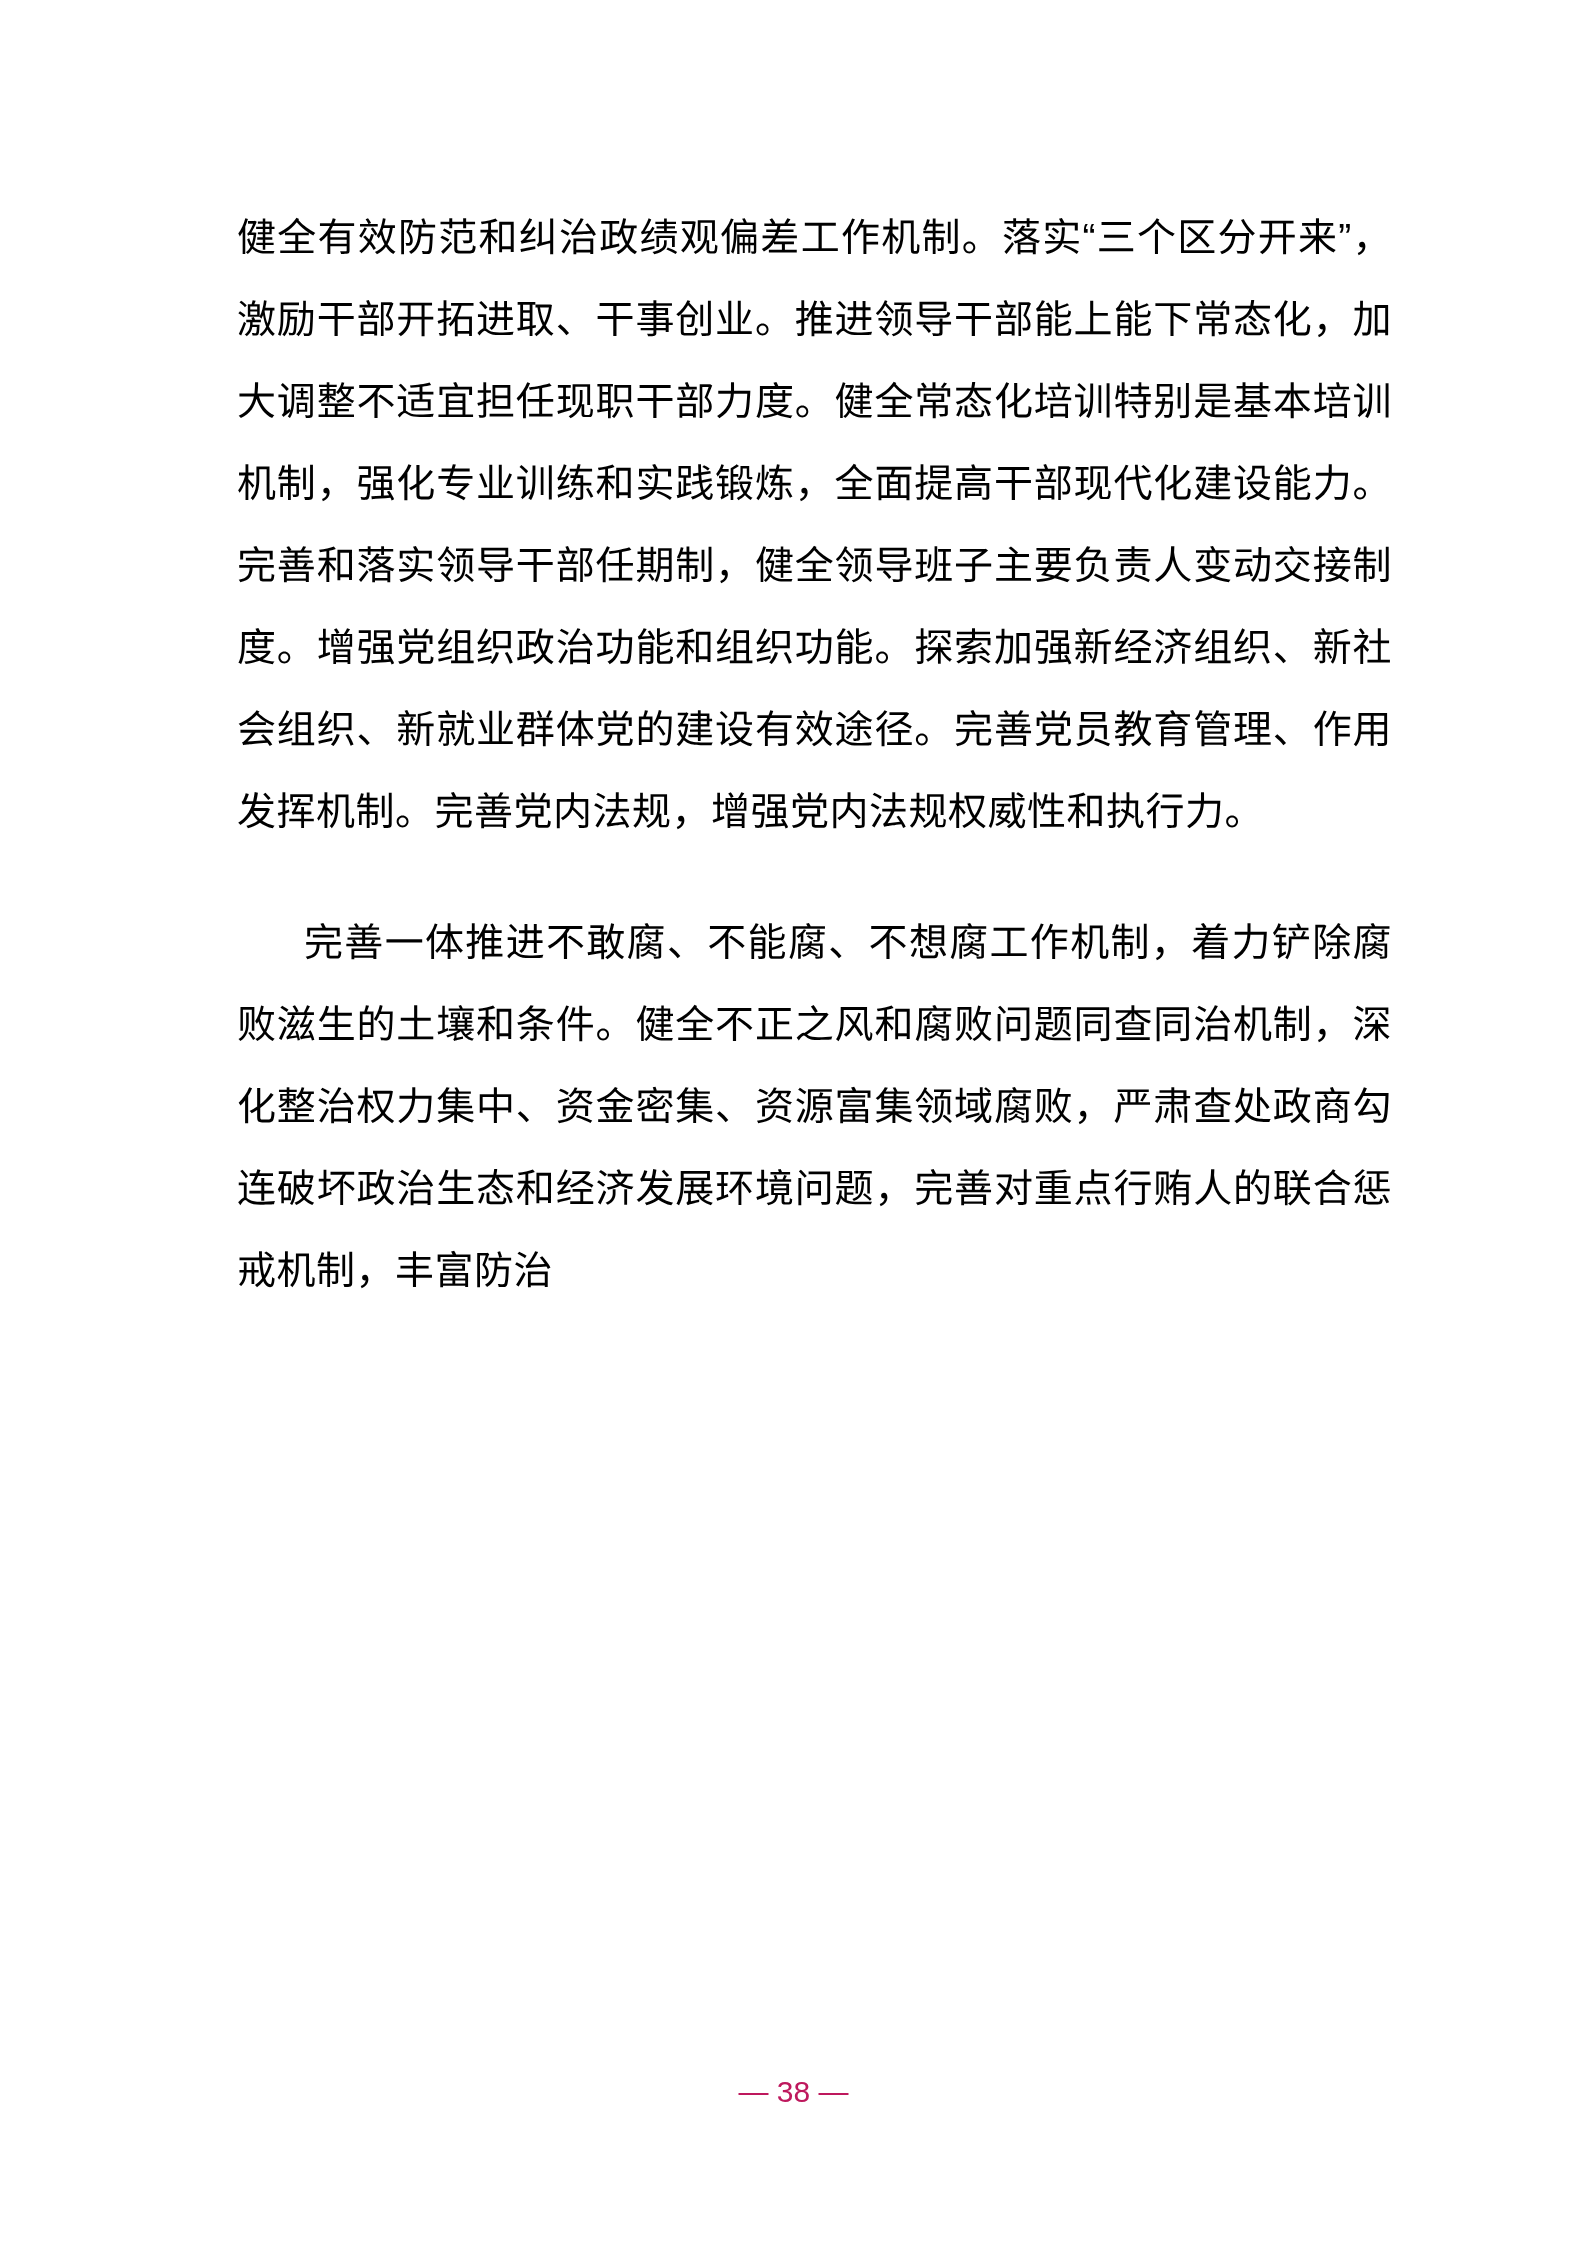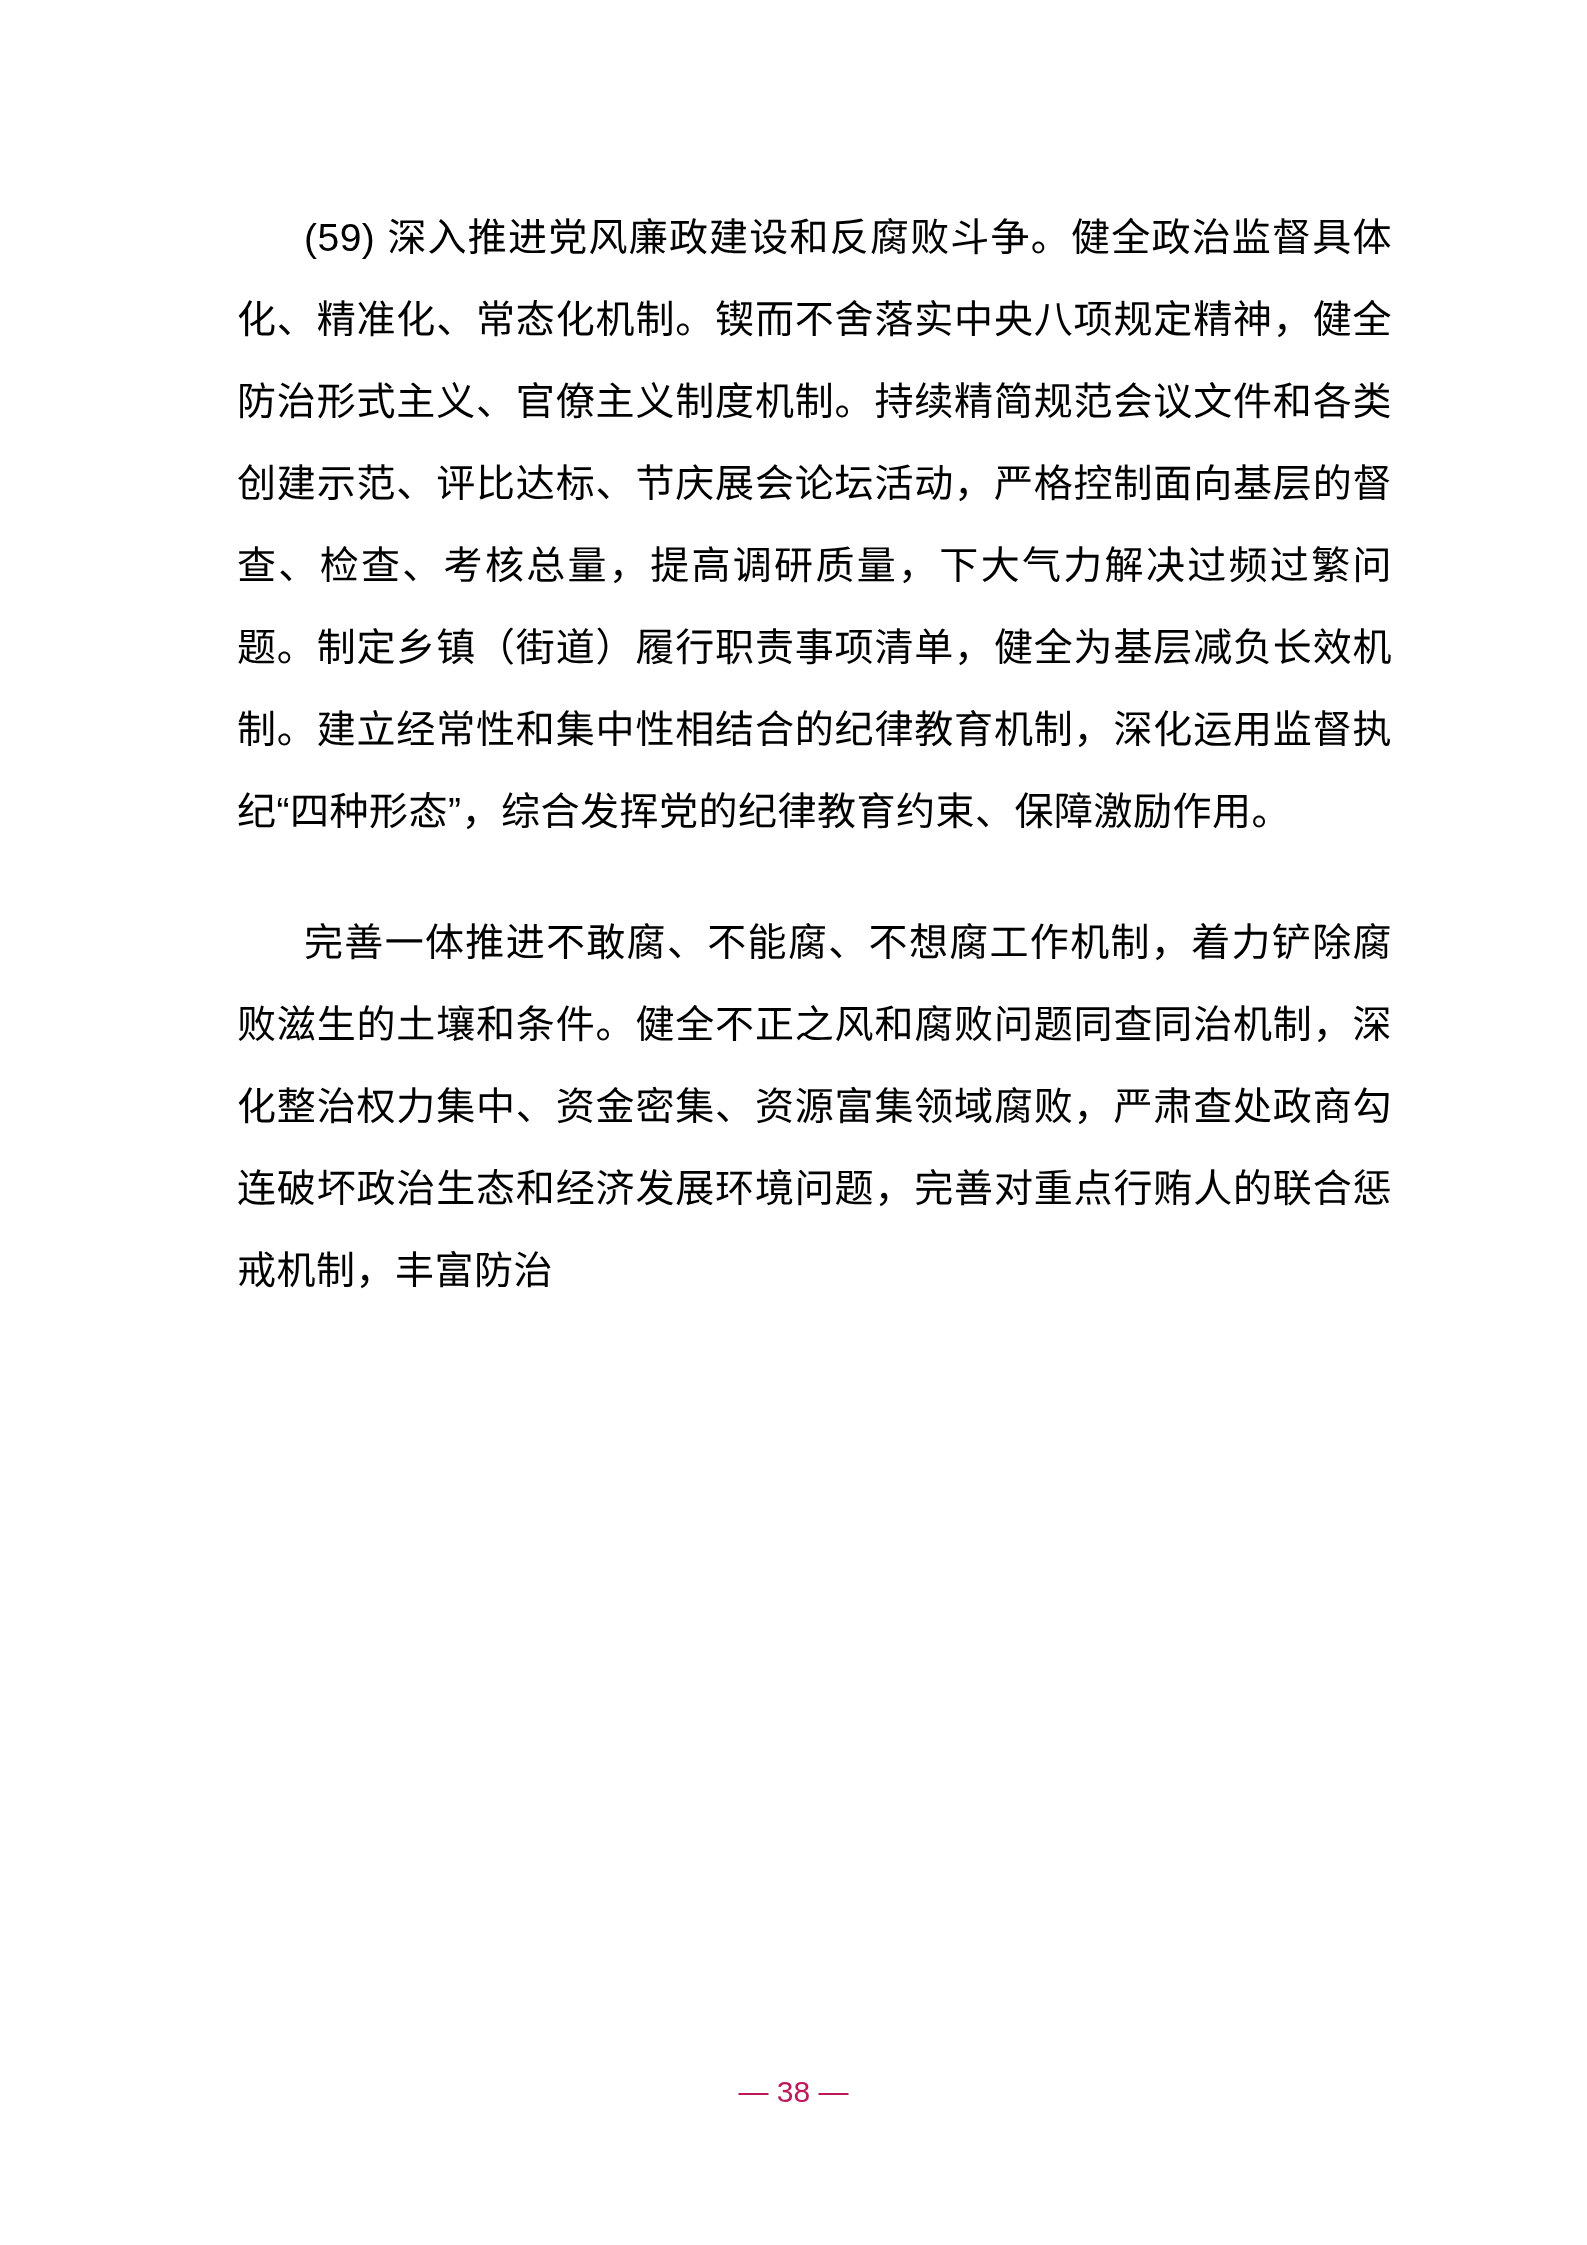--- a/index.html
+++ b/index.html
@@ -46,17 +46,17 @@
     font-size: 30px;
     line-height: 40px;
     color: #be185d;
   }
 </style>
 </head>
 <body>
 
 <div class="page">
   <div class="content">
-    <p class="indent">(59) 深入推进党风廉政建设和反腐败斗争。健全政治监督具体化、精准化、常态化机制。锲而不舍落实中央八项规定精神，健全防治形式主义、官僚主义制度机制。持续精简规范会议文件和各类创建示范、评比达标、节庆展会论坛活动，严格控制面向基层的督查、检查、考核总量，提高调研质量，下大气力解决过频过繁问题。制定乡镇（街道）履行职责事项清单，健全为基层减负长效机制。建立经常性和集中性相结合的纪律教育机制，深化运用监督执纪“四种形态”，综合发挥党的纪律教育约束、保障激励作用。</p>
+    <p>健全有效防范和纠治政绩观偏差工作机制。落实“三个区分开来”，激励干部开拓进取、干事创业。推进领导干部能上能下常态化，加大调整不适宜担任现职干部力度。健全常态化培训特别是基本培训机制，强化专业训练和实践锻炼，全面提高干部现代化建设能力。完善和落实领导干部任期制，健全领导班子主要负责人变动交接制度。增强党组织政治功能和组织功能。探索加强新经济组织、新社会组织、新就业群体党的建设有效途径。完善党员教育管理、作用发挥机制。完善党内法规，增强党内法规权威性和执行力。</p>
     <p class="indent">完善一体推进不敢腐、不能腐、不想腐工作机制，着力铲除腐败滋生的土壤和条件。健全不正之风和腐败问题同查同治机制，深化整治权力集中、资金密集、资源富集领域腐败，严肃查处政商勾连破坏政治生态和经济发展环境问题，完善对重点行贿人的联合惩戒机制，丰富防治</p>
   </div>
   <div class="footer">— 38 —</div>
 </div>
 
 </body></html>

